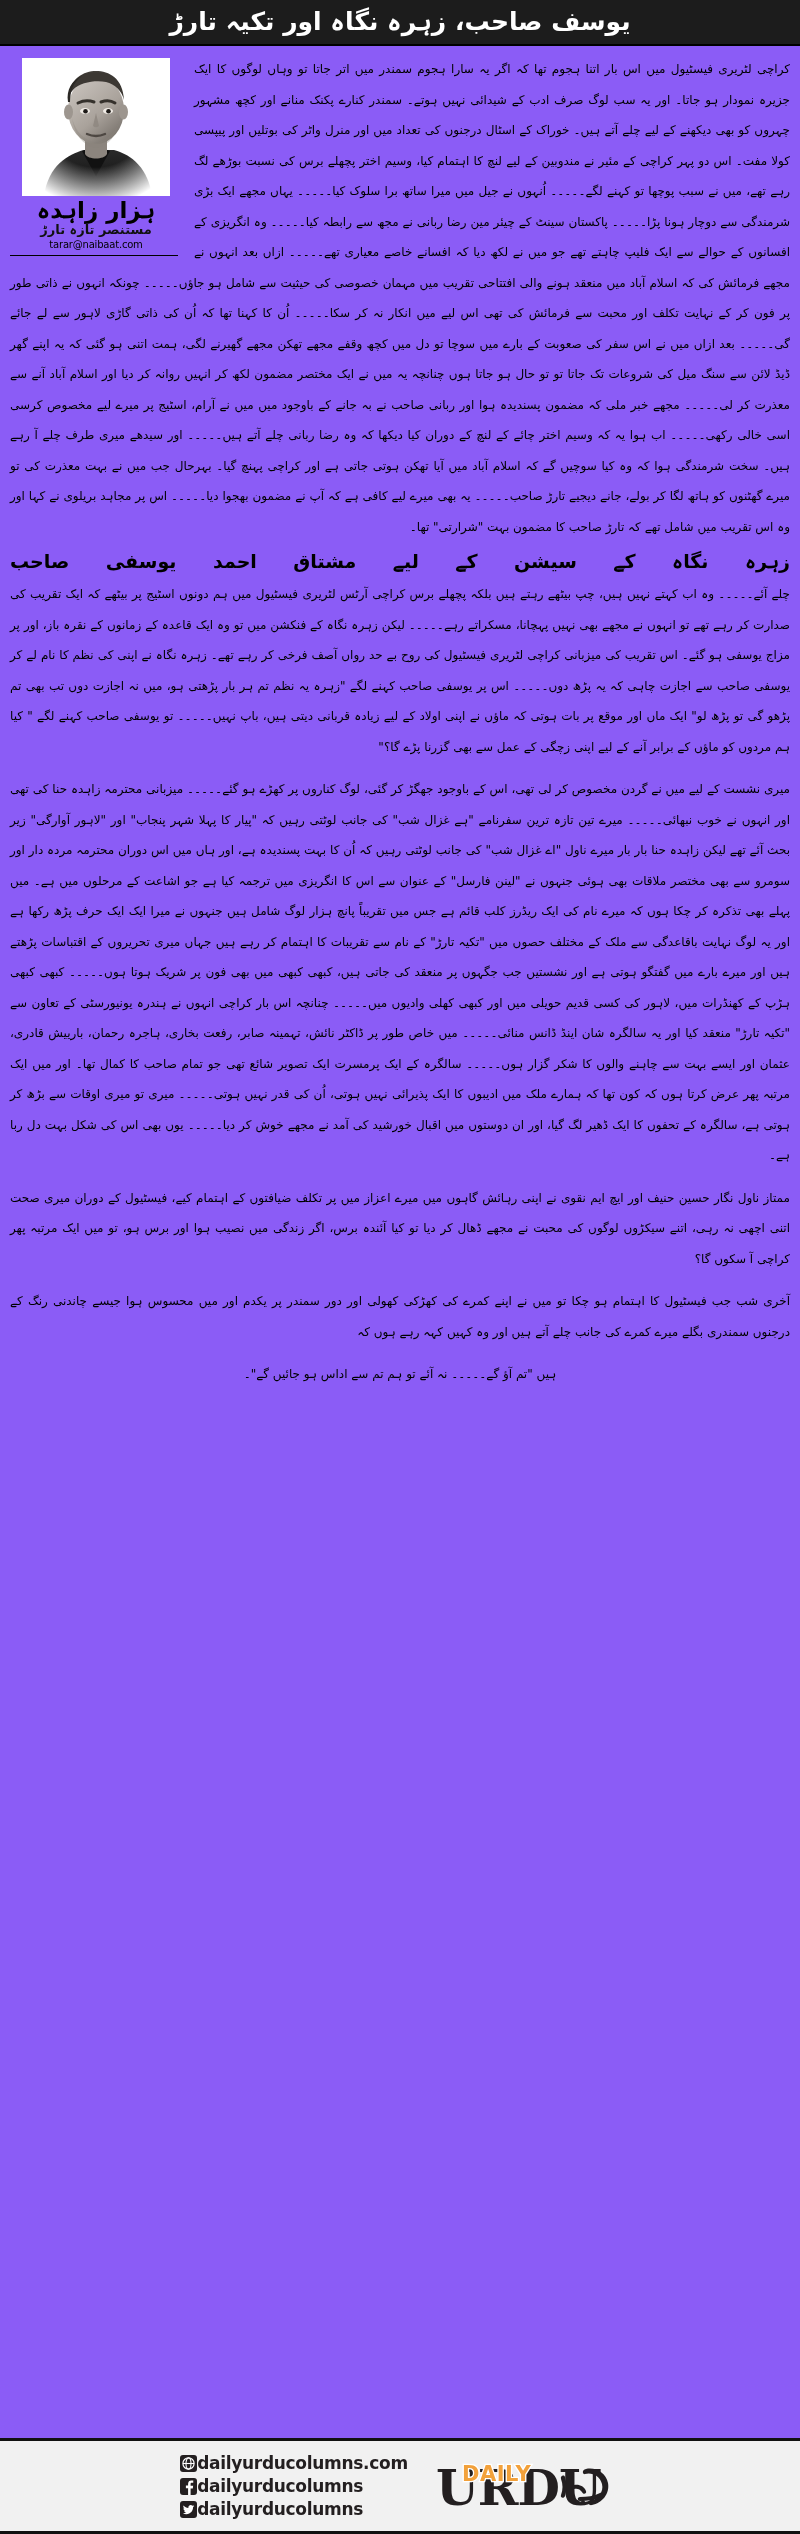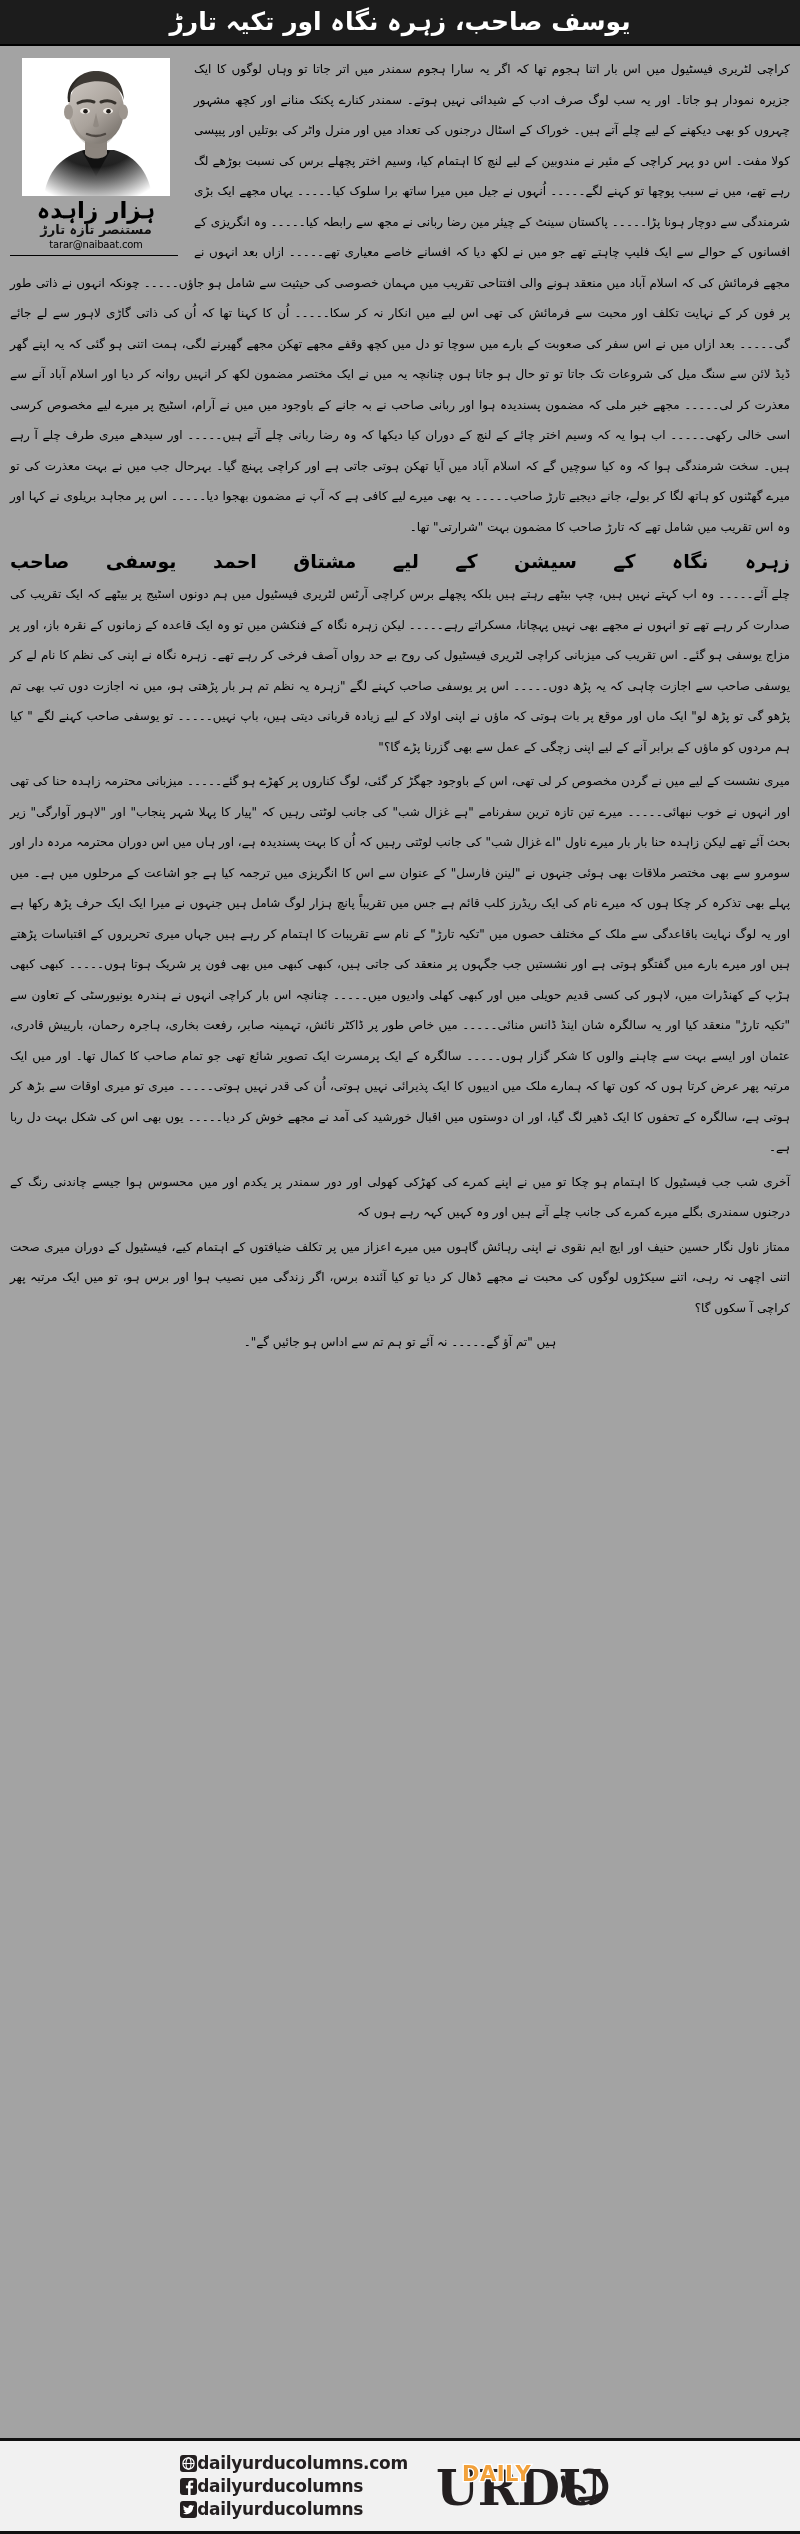--- a/index.html
+++ b/index.html
@@ -7,21 +7,21 @@
   body{
     width:800px;
     background:#ffffff;
     font-family:"DejaVu Sans","Liberation Sans",sans-serif;
     -webkit-font-smoothing:none;
   }
   .page{
     width:800px;
     min-height:2534px;
     position:relative;
-    background:#a3a3a3;
+    background:#8b5cf6;
     box-sizing:border-box;
     display:flex;
     flex-direction:column;
   }
 
   
   .header-bar{
     background:#1c1c1c;
     height:46px;
     width:800px;
@@ -113,21 +113,21 @@
     font-size:12px;
     line-height:30.5px;
     color:#000;
     direction:rtl;
     unicode-bidi:plaintext;
     word-spacing:0px;
     font-family:"DejaVu Sans","Liberation Sans",sans-serif;
     hyphens:none;
   }
   p.para.tight{ text-align-last:justify; }
-  p.para + p.para{ margin-top:4px; }
+  p.para + p.para{ margin-top:12px; }
 
   
   .spread-line{
     display:block;
     text-align:justify;
     text-align-last:justify;
     font-size:19px;
     line-height:34px;
     font-weight:600;
     color:#000;
@@ -254,22 +254,22 @@
       <div class="author-email">tarar@naibaat.com</div>
       <hr class="author-rule">
     </div>
 
     <p class="para">کراچی لٹریری فیسٹیول میں اس بار اتنا ہجوم تھا کہ اگر یہ سارا ہجوم سمندر میں اتر جاتا تو وہاں لوگوں کا ایک جزیرہ نمودار ہو جاتا۔ اور یہ سب لوگ صرف ادب کے شیدائی نہیں ہوتے۔ سمندر کنارے پکنک منانے اور کچھ مشہور چہروں کو بھی دیکھنے کے لیے چلے آتے ہیں۔ خوراک کے اسٹال درجنوں کی تعداد میں اور منرل واٹر کی بوتلیں اور پیپسی کولا مفت۔ اس دو پہر کراچی کے مئیر نے مندوبین کے لیے لنچ کا اہتمام کیا، وسیم اختر پچھلے برس کی نسبت بوڑھے لگ رہے تھے، میں نے سبب پوچھا تو کہنے لگے۔۔۔۔۔ اُنہوں نے جیل میں میرا ساتھ برا سلوک کیا۔۔۔۔۔ یہاں مجھے ایک بڑی شرمندگی سے دوچار ہونا پڑا۔۔۔۔۔ پاکستان سینٹ کے چیئر مین رضا ربانی نے مجھ سے رابطہ کیا۔۔۔۔۔ وہ انگریزی کے افسانوں کے حوالے سے ایک فلیپ چاہتے تھے جو میں نے لکھ دیا کہ افسانے خاصے معیاری تھے۔۔۔۔۔ ازاں بعد انہوں نے مجھے فرمائش کی کہ اسلام آباد میں منعقد ہونے والی افتتاحی تقریب میں مہمان خصوصی کی حیثیت سے شامل ہو جاؤں۔۔۔۔۔ چونکہ انہوں نے ذاتی طور پر فون کر کے نہایت تکلف اور محبت سے فرمائش کی تھی اس لیے میں انکار نہ کر سکا۔۔۔۔۔ اُن کا کہنا تھا کہ اُن کی ذاتی گاڑی لاہور سے لے جائے گی۔۔۔۔۔ بعد ازاں میں نے اس سفر کی صعوبت کے بارے میں سوچا تو دل میں کچھ وقفے مجھے تھکن مجھے گھیرنے لگی، ہمت اتنی ہو گئی کہ یہ اپنے گھر ڈیڈ لائن سے سنگ میل کی شروعات تک جاتا تو تو حال ہو جاتا ہوں چنانچہ یہ میں نے ایک مختصر مضمون لکھ کر انہیں روانہ کر دیا اور اسلام آباد آنے سے معذرت کر لی۔۔۔۔۔ مجھے خبر ملی کہ مضمون پسندیدہ ہوا اور ربانی صاحب نے بہ جانے کے باوجود میں میں نے آرام، اسٹیج پر میرے لیے مخصوص کرسی اسی خالی رکھی۔۔۔۔۔ اب ہوا یہ کہ وسیم اختر چائے کے لنچ کے دوران کیا دیکھا کہ وہ رضا ربانی چلے آتے ہیں۔۔۔۔۔ اور سیدھے میری طرف چلے آ رہے ہیں۔ سخت شرمندگی ہوا کہ وہ کیا سوچیں گے کہ اسلام آباد میں آیا تھکن ہوتی جاتی ہے اور کراچی پہنچ گیا۔ بہرحال جب میں نے بہت معذرت کی تو میرے گھٹنوں کو ہاتھ لگا کر بولے، جانے دیجیے تارڑ صاحب۔۔۔۔۔ یہ بھی میرے لیے کافی ہے کہ آپ نے مضمون بھجوا دیا۔۔۔۔۔ اس پر مجاہد بریلوی نے کہا اور وہ اس تقریب میں شامل تھے کہ تارڑ صاحب کا مضمون بہت "شرارتی" تھا۔</p>
 
     <span class="spread-line">زہرہ نگاہ کے سیشن کے لیے مشتاق احمد یوسفی صاحب</span>
 
     <p class="para">چلے آئے۔۔۔۔۔ وہ اب کہتے نہیں ہیں، چپ بیٹھے رہتے ہیں بلکہ پچھلے برس کراچی آرٹس لٹریری فیسٹیول میں ہم دونوں اسٹیج پر بیٹھے کہ ایک تقریب کی صدارت کر رہے تھے تو انہوں نے مجھے بھی نہیں پہچانا، مسکراتے رہے۔۔۔۔۔ لیکن زہرہ نگاہ کے فنکشن میں تو وہ ایک قاعدہ کے زمانوں کے نقرہ باز، اور پر مزاج یوسفی ہو گئے۔ اس تقریب کی میزبانی کراچی لٹریری فیسٹیول کی روح بے حد رواں آصف فرخی کر رہے تھے۔ زہرہ نگاہ نے اپنی کی نظم کا نام لے کر یوسفی صاحب سے اجازت چاہی کہ یہ پڑھ دوں۔۔۔۔۔ اس پر یوسفی صاحب کہنے لگے "زہرہ یہ نظم تم ہر بار پڑھتی ہو، میں نہ اجازت دوں تب بھی تم پڑھو گی تو پڑھ لو" ایک ماں اور موقع پر بات ہوتی کہ ماؤں نے اپنی اولاد کے لیے زیادہ قربانی دیتی ہیں، باپ نہیں۔۔۔۔۔ تو یوسفی صاحب کہنے لگے " کیا ہم مردوں کو ماؤں کے برابر آنے کے لیے اپنی زچگی کے عمل سے بھی گزرنا پڑے گا؟"</p>
     <p class="para">میری نشست کے لیے میں نے گردن مخصوص کر لی تھی، اس کے باوجود جھگڑ کر گئی، لوگ کناروں پر کھڑے ہو گئے۔۔۔۔۔ میزبانی محترمہ زاہدہ حنا کی تھی اور انہوں نے خوب نبھائی۔۔۔۔۔ میرے تین تازہ ترین سفرنامے "ہے غزال شب" کی جانب لوٹتی رہیں کہ "پیار کا پہلا شہر پنجاب" اور "لاہور آوارگی" زیر بحث آئے تھے لیکن زاہدہ حنا بار بار میرے ناول "اے غزال شب" کی جانب لوٹتی رہیں کہ اُن کا بہت پسندیدہ ہے، اور ہاں میں اس دوران محترمہ مردہ دار اور سومرو سے بھی مختصر ملاقات بھی ہوئی جنہوں نے "لینن فارسل" کے عنوان سے اس کا انگریزی میں ترجمہ کیا ہے جو اشاعت کے مرحلوں میں ہے۔ میں پہلے بھی تذکرہ کر چکا ہوں کہ میرے نام کی ایک ریڈرز کلب قائم ہے جس میں تقریباً پانچ ہزار لوگ شامل ہیں جنہوں نے میرا ایک ایک حرف پڑھ رکھا ہے اور یہ لوگ نہایت باقاعدگی سے ملک کے مختلف حصوں میں "تکیہ تارڑ" کے نام سے تقریبات کا اہتمام کر رہے ہیں جہاں میری تحریروں کے اقتباسات پڑھتے ہیں اور میرے بارے میں گفتگو ہوتی ہے اور نشستیں جب جگہوں پر منعقد کی جاتی ہیں، کبھی کبھی میں بھی فون پر شریک ہوتا ہوں۔۔۔۔۔ کبھی کبھی ہڑپ کے کھنڈرات میں، لاہور کی کسی قدیم حویلی میں اور کبھی کھلی وادیوں میں۔۔۔۔۔ چنانچہ اس بار کراچی انہوں نے ہندرہ یونیورسٹی کے تعاون سے "تکیہ تارڑ" منعقد کیا اور یہ سالگرہ شان اینڈ ڈانس منائی۔۔۔۔۔ میں خاص طور پر ڈاکٹر نائش، تہمینہ صابر، رفعت بخاری، ہاجرہ رحمان، بارییش قادری، عثمان اور ایسے بہت سے چاہنے والوں کا شکر گزار ہوں۔۔۔۔۔ سالگرہ کے ایک پرمسرت ایک تصویر شائع تھی جو تمام صاحب کا کمال تھا۔ اور میں ایک مرتبہ پھر عرض کرتا ہوں کہ کون تھا کہ ہمارے ملک میں ادیبوں کا ایک پذیرائی نہیں ہوتی، اُن کی قدر نہیں ہوتی۔۔۔۔۔ میری تو میری اوقات سے بڑھ کر ہوتی ہے، سالگرہ کے تحفوں کا ایک ڈھیر لگ گیا، اور ان دوستوں میں اقبال خورشید کی آمد نے مجھے خوش کر دیا۔۔۔۔۔ یوں بھی اس کی شکل بہت دل ربا ہے۔</p>
+    <p class="para">ممتاز ناول نگار حسین حنیف اور ایچ ایم نقوی نے اپنی رہائش گاہوں میں میرے اعزاز میں پر تکلف ضیافتوں کے اہتمام کیے، فیسٹیول کے دوران میری صحت اتنی اچھی نہ رہی، اتنے سیکڑوں لوگوں کی محبت نے مجھے ڈھال کر دیا تو کیا آئندہ برس، اگر زندگی میں نصیب ہوا اور برس ہو، تو میں ایک مرتبہ پھر کراچی آ سکوں گا؟</p>
     <p class="para">آخری شب جب فیسٹیول کا اہتمام ہو چکا تو میں نے اپنے کمرے کی کھڑکی کھولی اور دور سمندر پر یکدم اور میں محسوس ہوا جیسے چاندنی رنگ کے درجنوں سمندری بگلے میرے کمرے کی جانب چلے آتے ہیں اور وہ کہیں کہہ رہے ہوں کہ</p>
-    <p class="para">ممتاز ناول نگار حسین حنیف اور ایچ ایم نقوی نے اپنی رہائش گاہوں میں میرے اعزاز میں پر تکلف ضیافتوں کے اہتمام کیے، فیسٹیول کے دوران میری صحت اتنی اچھی نہ رہی، اتنے سیکڑوں لوگوں کی محبت نے مجھے ڈھال کر دیا تو کیا آئندہ برس، اگر زندگی میں نصیب ہوا اور برس ہو، تو میں ایک مرتبہ پھر کراچی آ سکوں گا؟</p>
     <p class="para tight" style="text-align-last:center;">ہیں "تم آؤ گے۔۔۔۔۔ نہ آئے تو ہم تم سے اداس ہو جائیں گے"۔</p>
   </div>
 
   <div class="footer">
 
     <div class="logo">
       <svg width="186" height="62" viewBox="0 0 186 62" xmlns="http://www.w3.org/2000/svg" aria-hidden="true">
 
         <text x="2" y="50" font-family="DejaVu Serif, Liberation Serif, serif" font-size="49" font-weight="700" fill="#231f20" letter-spacing="-1">URDU</text>
 

